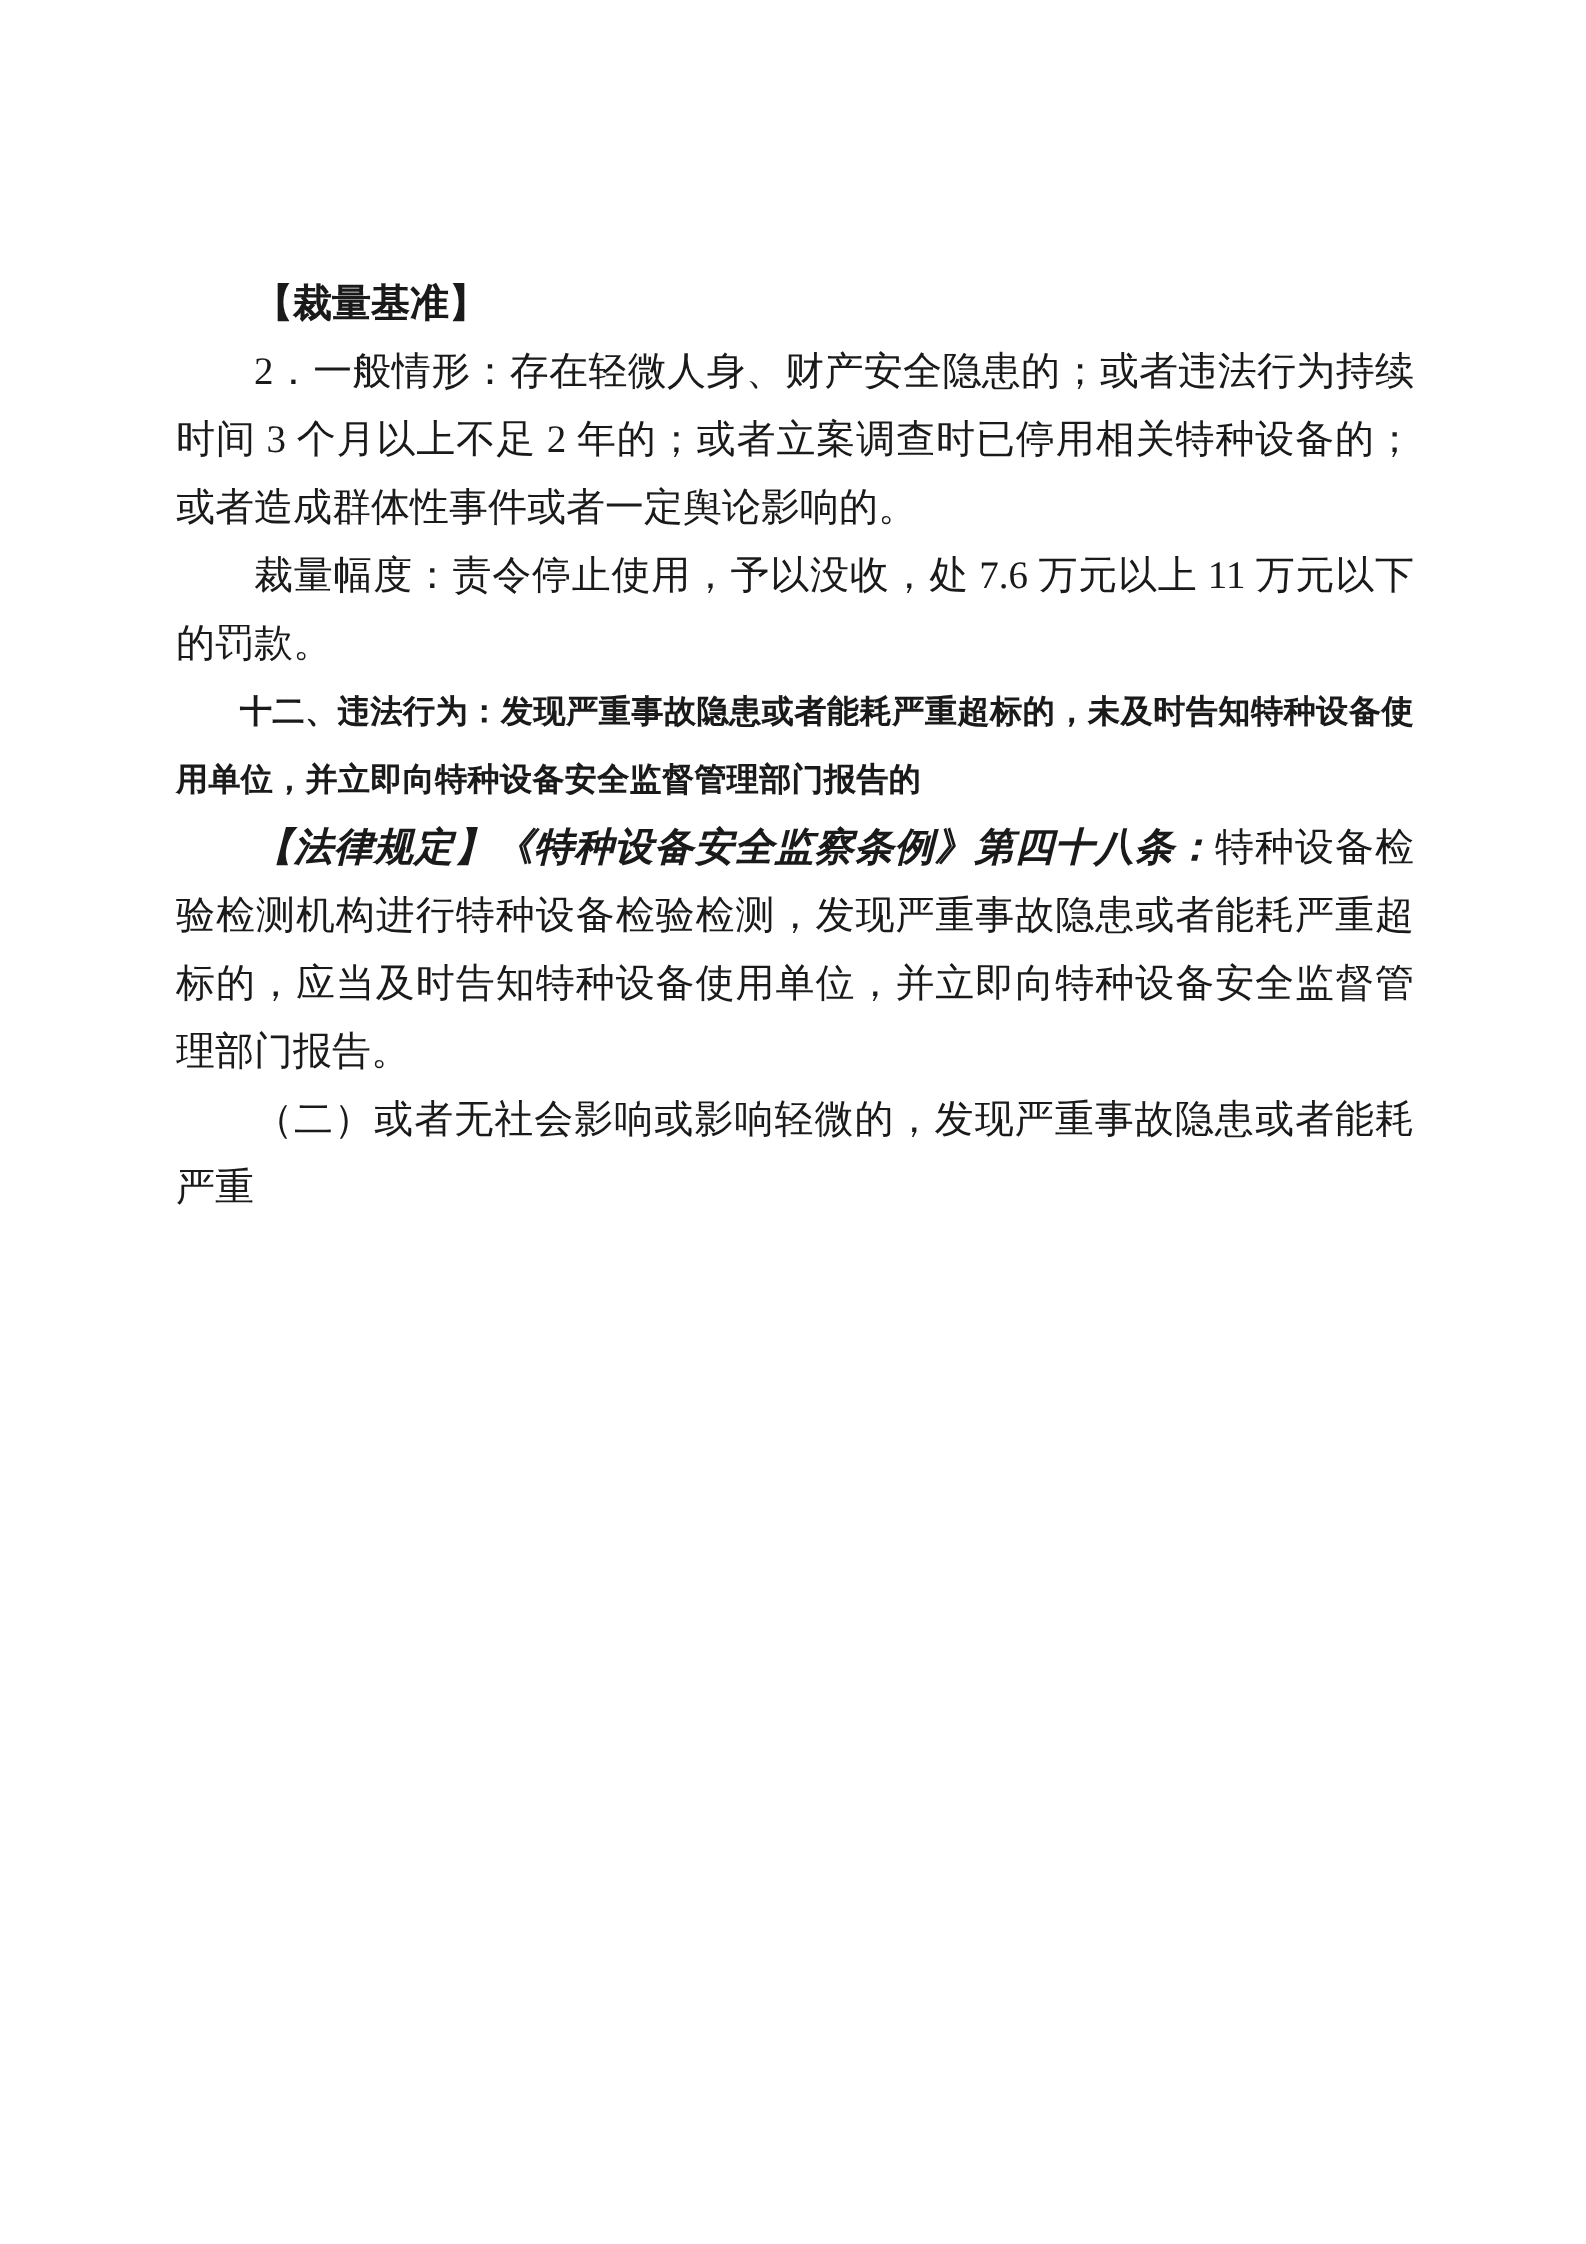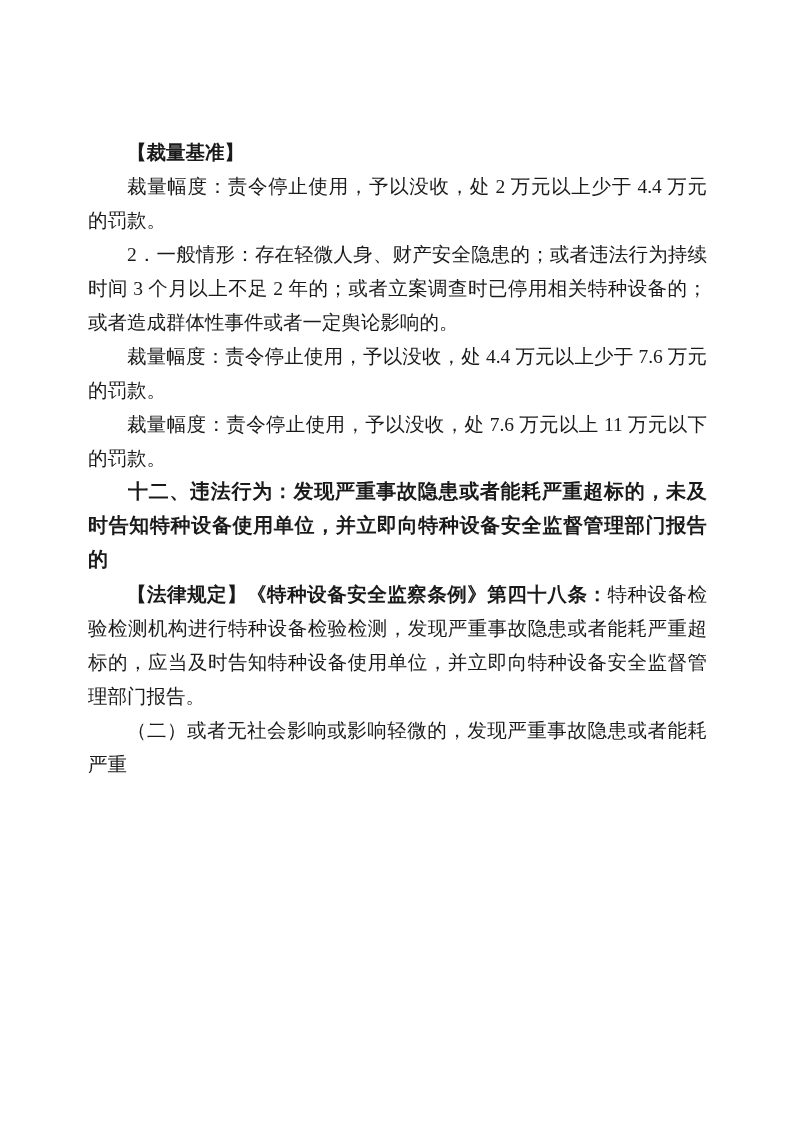--- a/index.html
+++ b/index.html
@@ -29,27 +29,28 @@
   .content p {
     margin: 0;
     padding: 0;
     text-indent: 2em;
     word-break: break-all;
   }
   .bracket-heading {
     font-weight: bold;
   }
   .hei-heading {
-    font-family: Liberation Mono, monospace;
+    font-family: Liberation Sans, sans-serif;
     font-weight: bold;
-    font-size: 20px;
+    font-size: 16px;
     letter-spacing: 0.2px;
   }
   .bold-lead {
     font-weight: bold;
+    font-style: italic;
   }
   .footer {
     position: absolute;
     left: 88px;
     top: 1031px;
     font-size: 13px;
     line-height: 28px;
     letter-spacing: 2px;
     color: #1a1a1a;
     margin-top: 48px;
@@ -57,25 +58,23 @@
 </style>
 </head>
 <body>
 
 <div class="page">
   <div class="content">
 
     <p class="bracket-heading">【裁量基准】</p>
 
 
-    <p>裁量幅度：责令停止使用，予以没收，处 2 万元以上少于 4.4 万元的罚款。</p>
 
     <p>2．一般情形：存在轻微人身、财产安全隐患的；或者违法行为持续时间 3 个月以上不足 2 年的；或者立案调查时已停用相关特种设备的；或者造成群体性事件或者一定舆论影响的。</p>
 
-    <p>裁量幅度：责令停止使用，予以没收，处 4.4 万元以上少于 7.6 万元的罚款。</p>
 
 
     <p>裁量幅度：责令停止使用，予以没收，处 7.6 万元以上 11 万元以下的罚款。</p>
 
     <p class="hei-heading">十二、违法行为：发现严重事故隐患或者能耗严重超标的，未及时告知特种设备使用单位，并立即向特种设备安全监督管理部门报告的</p>
 
     <p><span class="bold-lead">【法律规定】《特种设备安全监察条例》第四十八条：</span><span>特种设备检验检测机构进行特种设备检验检测，发现严重事故隐患或者能耗严重超标的，应当及时告知特种设备使用单位，并立即向特种设备安全监督管理部门报告。</span></p>
 
 
     <p>（二）或者无社会影响或影响轻微的，发现严重事故隐患或者能耗严重</p>

